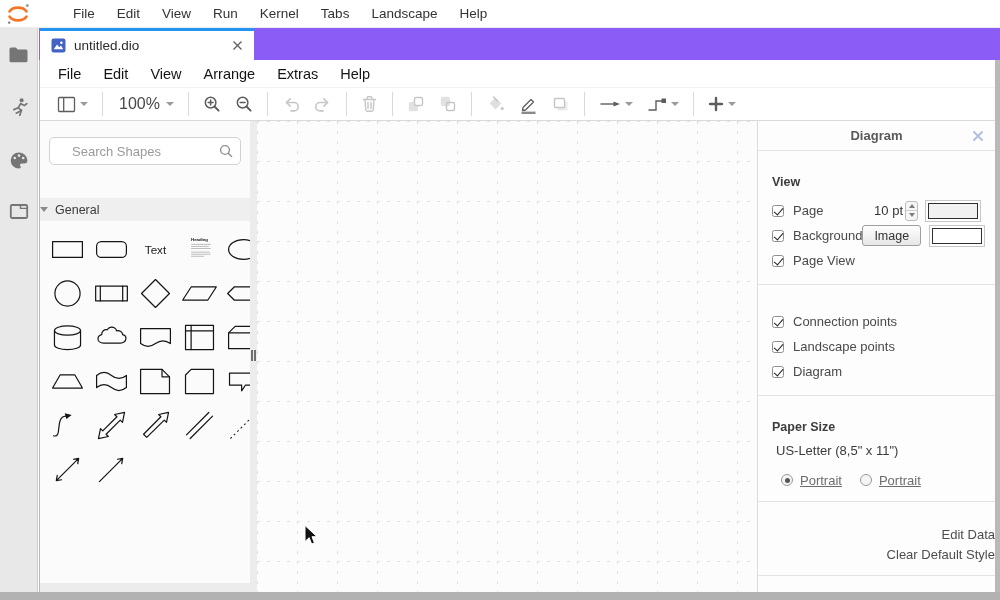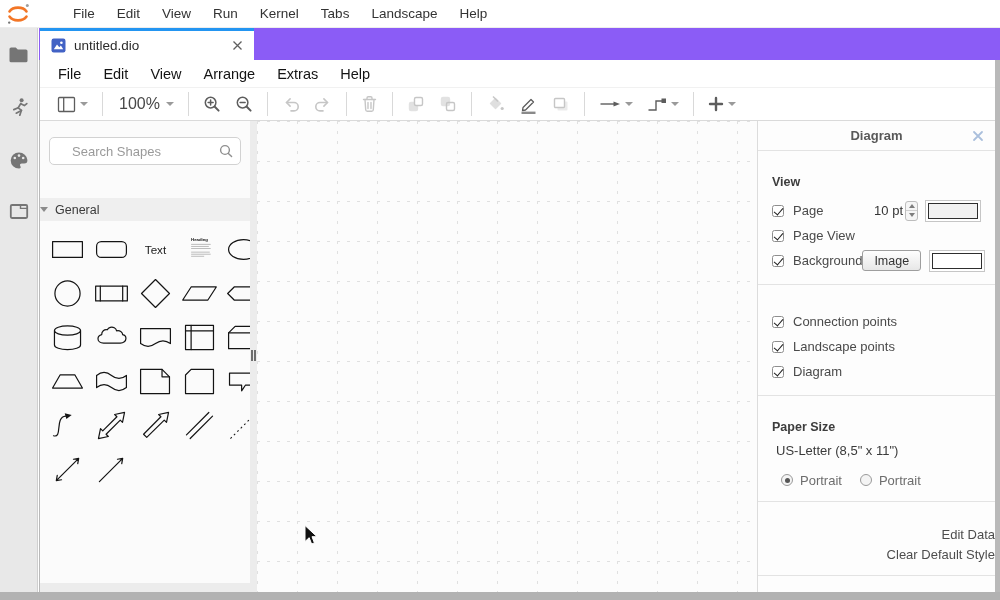--- a/index.html
+++ b/index.html
@@ -74,21 +74,21 @@
   .tri-down-s { width:0; height:0; border-left:3px solid transparent; border-right:3px solid transparent; border-top:4px solid #7d7d7d; }
   .swatch { width:56px; height:22px; background:#fff; border:1px solid #c6c6c6; padding:2px; }
   .swatch > div { width:100%; height:100%; border:1px solid #2e2e2e; }
   .swatch-grid > div { background:#f1f1f1; }
   .swatch-bg > div { background:#fff; }
   .btn { height:21px; border:1px solid #9e9e9e; border-radius:3px; background:linear-gradient(#fefefe,#e7e7e7); font-family:"Liberation Sans",sans-serif; font-size:12.5px; color:#333; padding:0 11px; margin-right:8px; }
   .paper-size-value { color:#3a3a3a; margin:2px 0 12px 4px; }
   .radio-row { display:flex; align-items:center; margin-left:9px; height:20px; }
   .radio { width:12px; height:12px; border:1px solid #9a9a9a; border-radius:50%; background:#f4f4f4; position:relative; margin-right:7px; flex:0 0 auto; }
   .radio.sel::after { content:""; position:absolute; left:2.6px; top:2.6px; width:5px; height:5px; border-radius:50%; background:#555; }
-  .radio-label { color:#6d6d6d; margin-right:18px; }
+  .radio-label { color:#6d6d6d; margin-right:18px;text-decoration:underline; }
   .fp-actions { padding:12px 0 10px 0; border-bottom:1px solid #e3e3e3; text-align:right; flex:0 0 auto; }
   .fp-action { height:20px; line-height:20px; color:#4d4d4d; cursor:default; }
 
   
   #bottom-bar { position:absolute; top:592px; left:0; width:1000px; height:8px; background:#b2b2b2; z-index:20; }
 
   
   #mouse-cursor { position:absolute; left:304px; top:525px; z-index:50; pointer-events:none; }
 </style>
 </head>
@@ -548,31 +548,31 @@
                     <span class="tri-down-s"></span>
                   </span>
             </span>
             <span class="swatch swatch-grid">
                   <div></div>
                 </span>
           </span>
         </div>
         <div class="fp-row">
           <span class="cb checked"></span>
-          <span class="fp-label">Page View</span>
-        </div>
-        <div class="fp-row">
-          <span class="cb checked"></span>
           <span class="fp-label">Background</span>
           <span class="row-right">
             <button class="btn">Image</button>
             <span class="swatch swatch-bg">
                   <div></div>
                 </span>
           </span>
+        </div>
+        <div class="fp-row">
+          <span class="cb checked"></span>
+          <span class="fp-label">Page View</span>
         </div>
       </div>
 
       <div class="fp-section">
         <div id="options-rows">
               <div class="fp-row">
                 <span class="cb checked"></span>
                 <span class="fp-label">Connection points</span>
               </div>
               <div class="fp-row">

